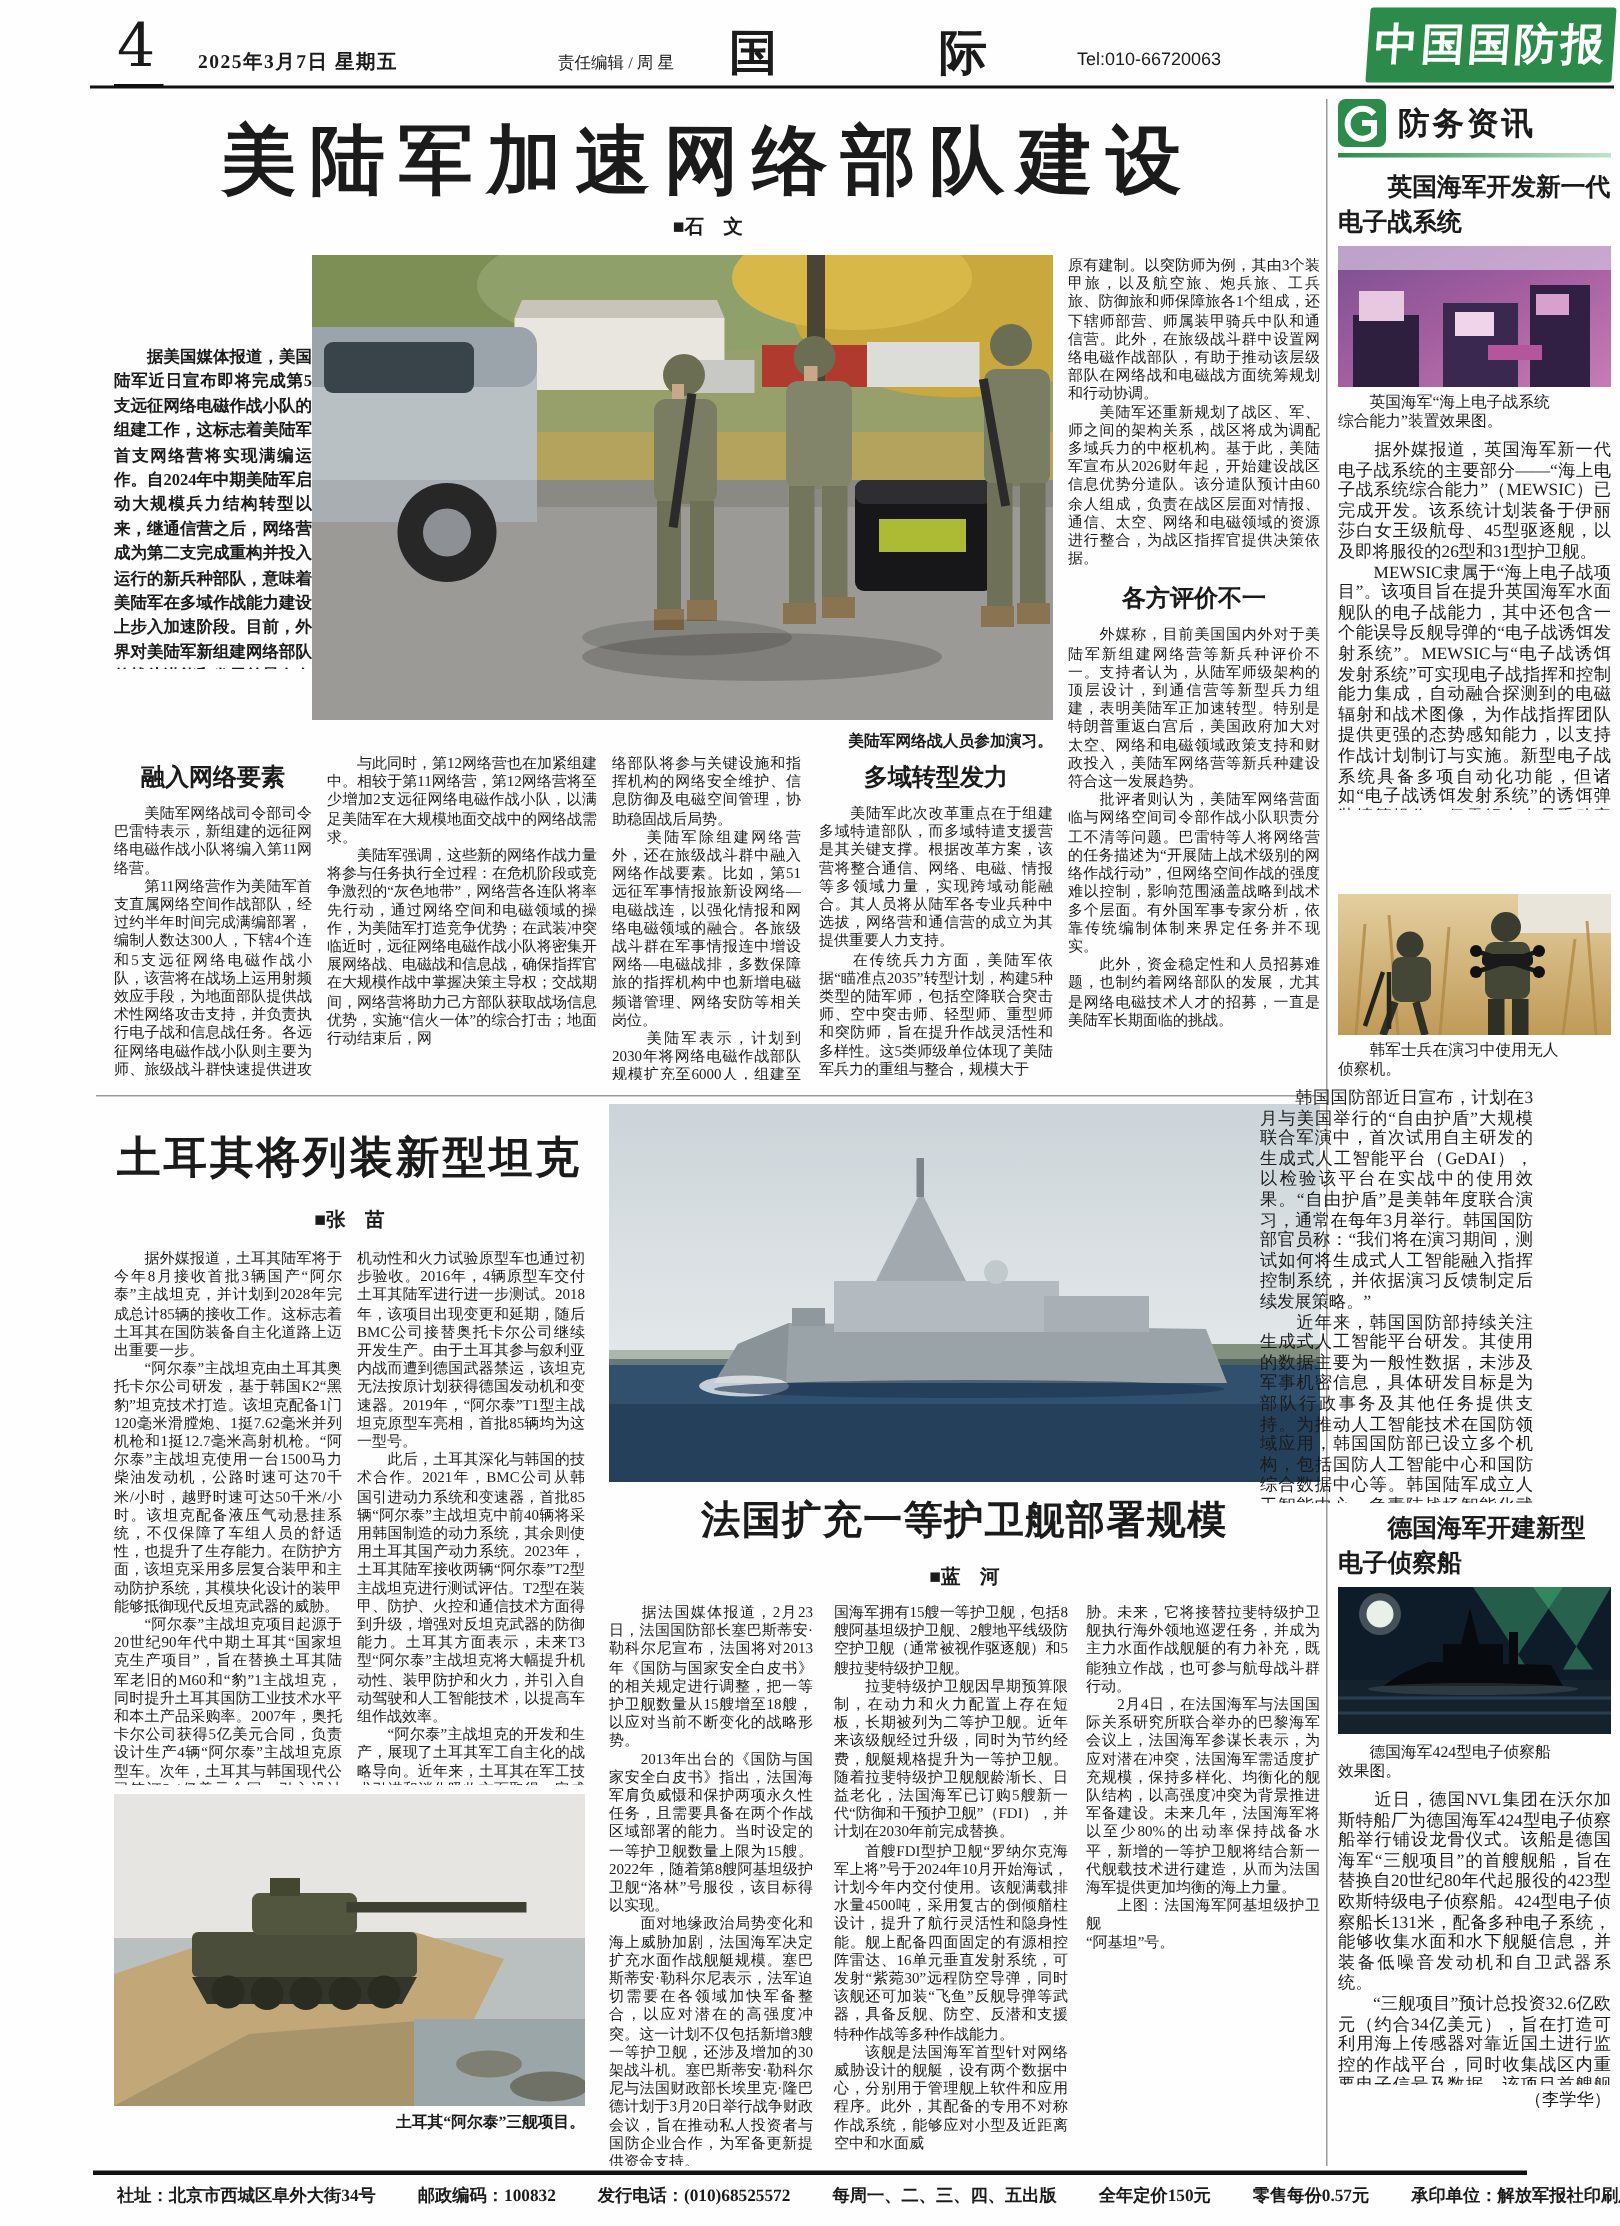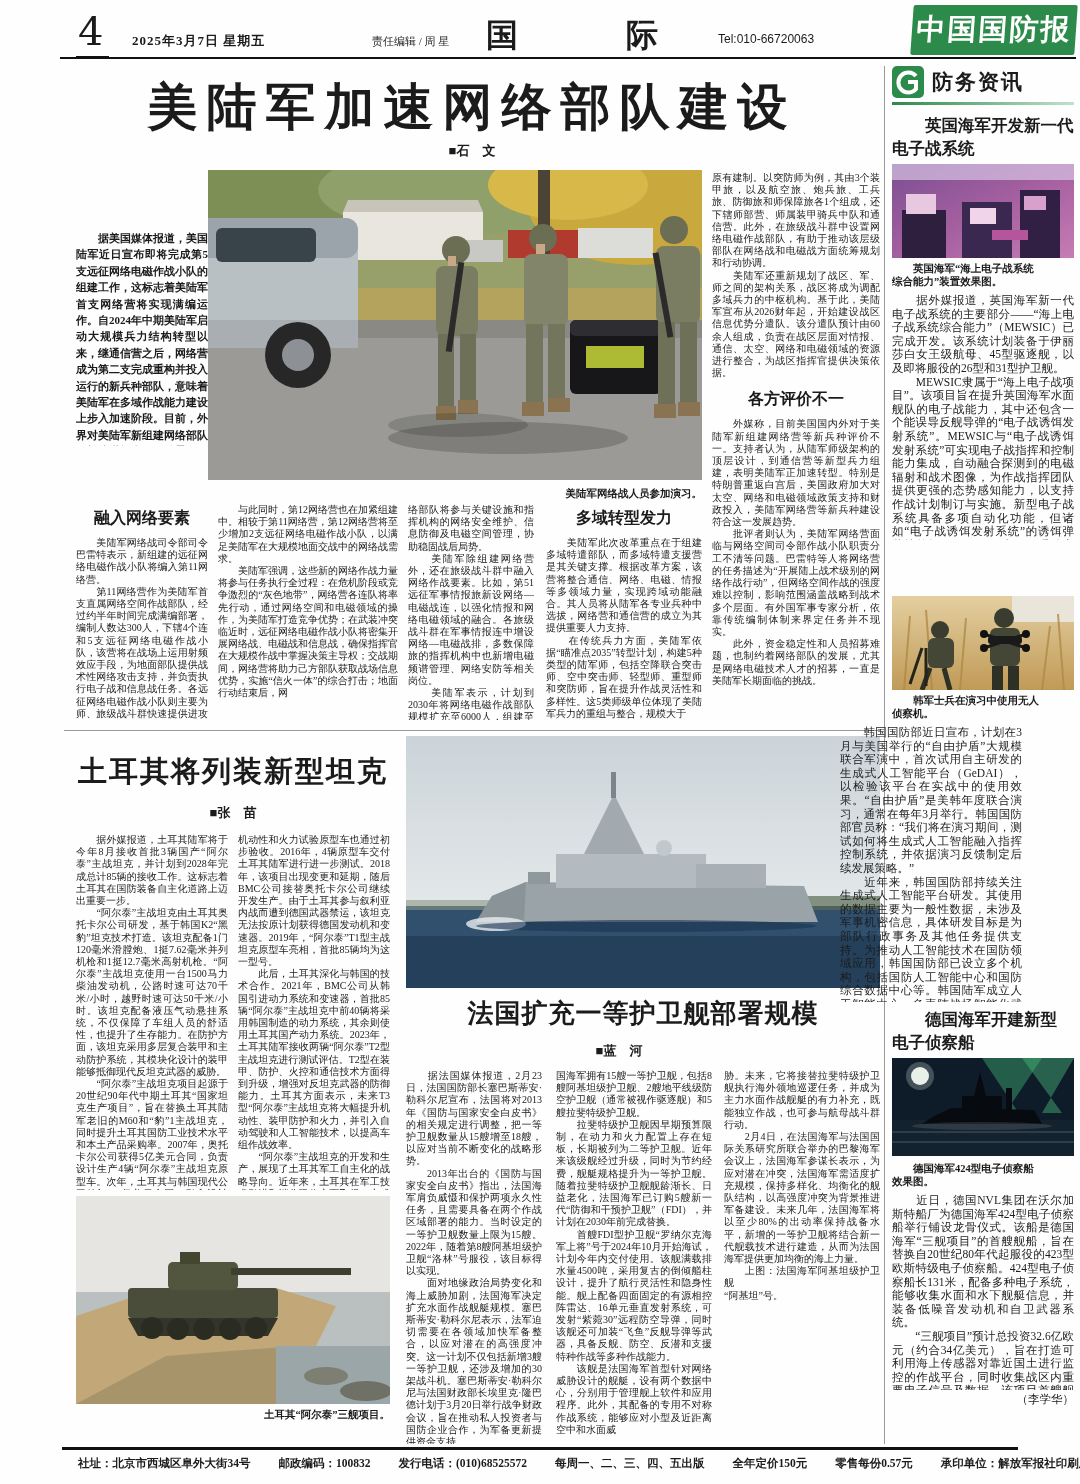--- a/index.html
+++ b/index.html
@@ -26,21 +26,21 @@
   .caption{font-size:10.5px;font-weight:bold;}
   .col{overflow:hidden;}
   
   .a2title{font-size:29px;font-weight:900;font-family:"Liberation Sans",sans-serif;text-align:center;letter-spacing:2px;white-space:nowrap;}
   .a3title{font-size:26px;font-weight:900;font-family:"Liberation Serif",serif;text-align:center;letter-spacing:1px;white-space:nowrap;}
   
   .sbheader{display:flex;align-items:center;gap:8px;}
   .sbheader .txt{font-size:21px;font-weight:900;font-family:"Liberation Sans",sans-serif;letter-spacing:2px;}
   .sbunderline{height:3px;background:linear-gradient(90deg,#2c8a4a,#bfe3cb);}
   .sbtitle{font-size:16.5px;font-weight:900;font-family:"Liberation Sans",sans-serif;line-height:23px;white-space:pre-line;}
-  .sbcaption{font-size:10.5px;font-weight:bold;line-height:13px;white-space:pre-line;}
+  .sbcaption{font-size:10.5px;font-weight:normal;line-height:13px;white-space:pre-line;}
   .sbbody{font-size:11.5px;line-height:13.6px;text-align:justify;white-space:pre-line;overflow:hidden;}
   .sbsign{font-size:11.5px;text-align:right;}
   
   .footer{display:flex;justify-content:space-between;font-size:11.5px;font-weight:bold;white-space:nowrap;}
   svg{display:block;}
 </style>
 </head>
 <body>
 
 <div id="page">
@@ -212,21 +212,21 @@
         <polygon points="208,58 238,118 178,118" fill="#a2aab0"></polygon>
         <rect x="205" y="36" width="5" height="26" fill="#7d858a"></rect>
         <circle cx="258" cy="112" r="8" fill="#c2c9cd"></circle>
         <rect x="122" y="136" width="22" height="12" fill="#8f989d"></rect>
         <ellipse cx="90" cy="188" rx="30" ry="7" fill="#e8eef0" opacity="0.8"></ellipse>
         <ellipse cx="240" cy="190" rx="170" ry="6" fill="#1b3350" opacity="0.6"></ellipse>
       </g>
     </svg>
   </div>
   <div class="abs a3title" style="left:406px;top:996px;width:474px;">法国扩充一等护卫舰部署规模</div>
-  <div class="abs author" style="left:382px;top:1042px;width:474px;">■蓝　河</div>
+  <div class="abs author" style="left:406px;top:1042px;width:474px;">■蓝　河</div>
   <div class="abs bodytxt col" style="left:406px;top:1070px;width:136px;height:374px;">　　据法国媒体报道，2月23日，法国国防部长塞巴斯蒂安·勒科尔尼宣布，法国将对2013年《国防与国家安全白皮书》的相关规定进行调整，把一等护卫舰数量从15艘增至18艘，以应对当前不断变化的战略形势。
 　　2013年出台的《国防与国家安全白皮书》指出，法国海军肩负威慑和保护两项永久性任务，且需要具备在两个作战区域部署的能力。当时设定的一等护卫舰数量上限为15艘。2022年，随着第8艘阿基坦级护卫舰“洛林”号服役，该目标得以实现。
 　　面对地缘政治局势变化和海上威胁加剧，法国海军决定扩充水面作战舰艇规模。塞巴斯蒂安·勒科尔尼表示，法军迫切需要在各领域加快军备整合，以应对潜在的高强度冲突。这一计划不仅包括新增3艘一等护卫舰，还涉及增加的30架战斗机。塞巴斯蒂安·勒科尔尼与法国财政部长埃里克·隆巴德计划于3月20日举行战争财政会议，旨在推动私人投资者与国防企业合作，为军备更新提供资金支持。
 　　据介绍，法国海军依据威慑、保护、干涉和预防等任务类型，对水面舰艇进行分级。其中，一等护卫舰主要承担本土安全保卫任务，二等护卫舰侧重于维护海外利益及参加干预行动。目前，法</div>
   <div class="abs bodytxt col" style="left:556px;top:1070px;width:156px;height:374px;">国海军拥有15艘一等护卫舰，包括8艘阿基坦级护卫舰、2艘地平线级防空护卫舰（通常被视作驱逐舰）和5艘拉斐特级护卫舰。
 　　拉斐特级护卫舰因早期预算限制，在动力和火力配置上存在短板，长期被列为二等护卫舰。近年来该级舰经过升级，同时为节约经费，舰艇规格提升为一等护卫舰。随着拉斐特级护卫舰舰龄渐长、日益老化，法国海军已订购5艘新一代“防御和干预护卫舰”（FDI），并计划在2030年前完成替换。
 　　首艘FDI型护卫舰“罗纳尔克海军上将”号于2024年10月开始海试，计划今年内交付使用。该舰满载排水量4500吨，采用复古的倒倾艏柱设计，提升了航行灵活性和隐身性能。舰上配备四面固定的有源相控阵雷达、16单元垂直发射系统，可发射“紫菀30”远程防空导弹，同时该舰还可加装“飞鱼”反舰导弹等武器，具备反舰、防空、反潜和支援特种作战等多种作战能力。
 　　该舰是法国海军首型针对网络威胁设计的舰艇，设有两个数据中心，分别用于管理舰上软件和应用程序。此外，其配备的专用不对称作战系统，能够应对小型及近距离空中和水面威</div>
   <div class="abs col" style="left:724px;top:1070px;width:156px;height:374px;">
     <div class="bodytxt">胁。未来，它将接替拉斐特级护卫舰执行海外领地巡逻任务，并成为主力水面作战舰艇的有力补充，既能独立作战，也可参与航母战斗群行动。

